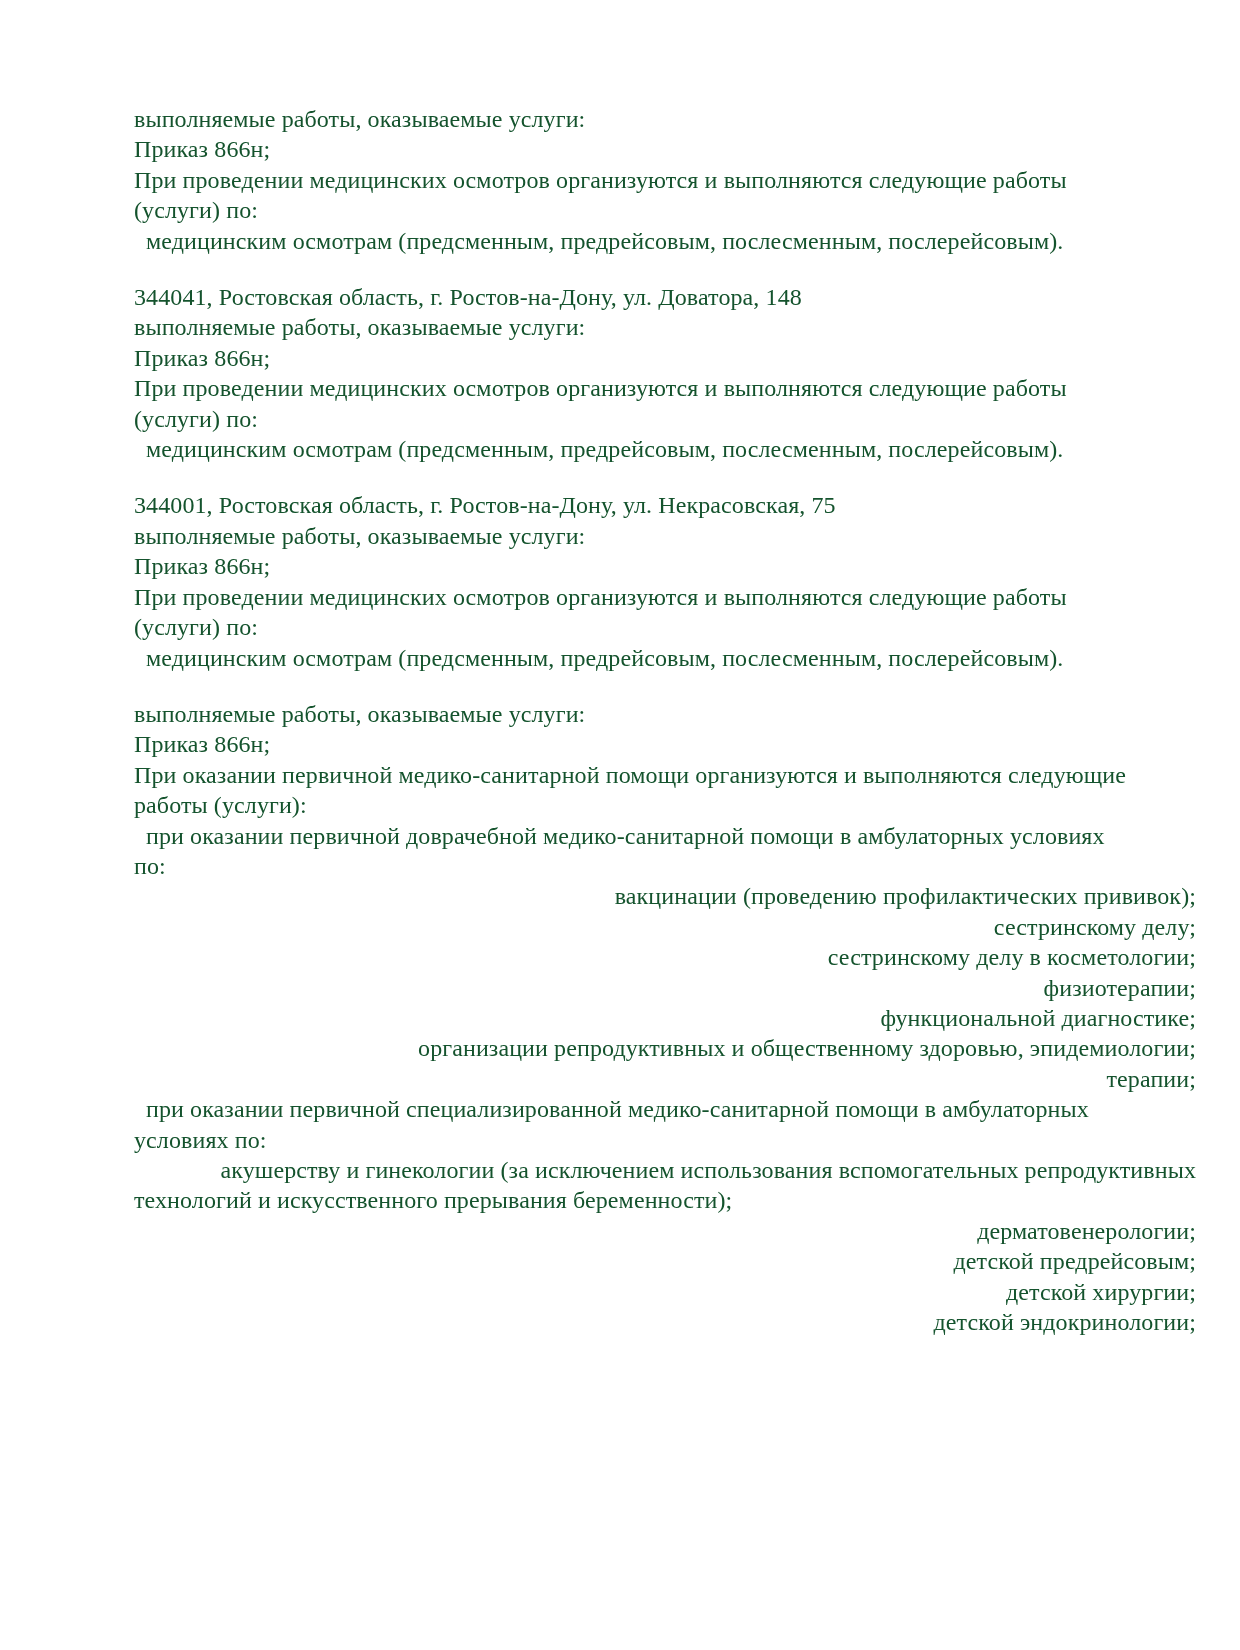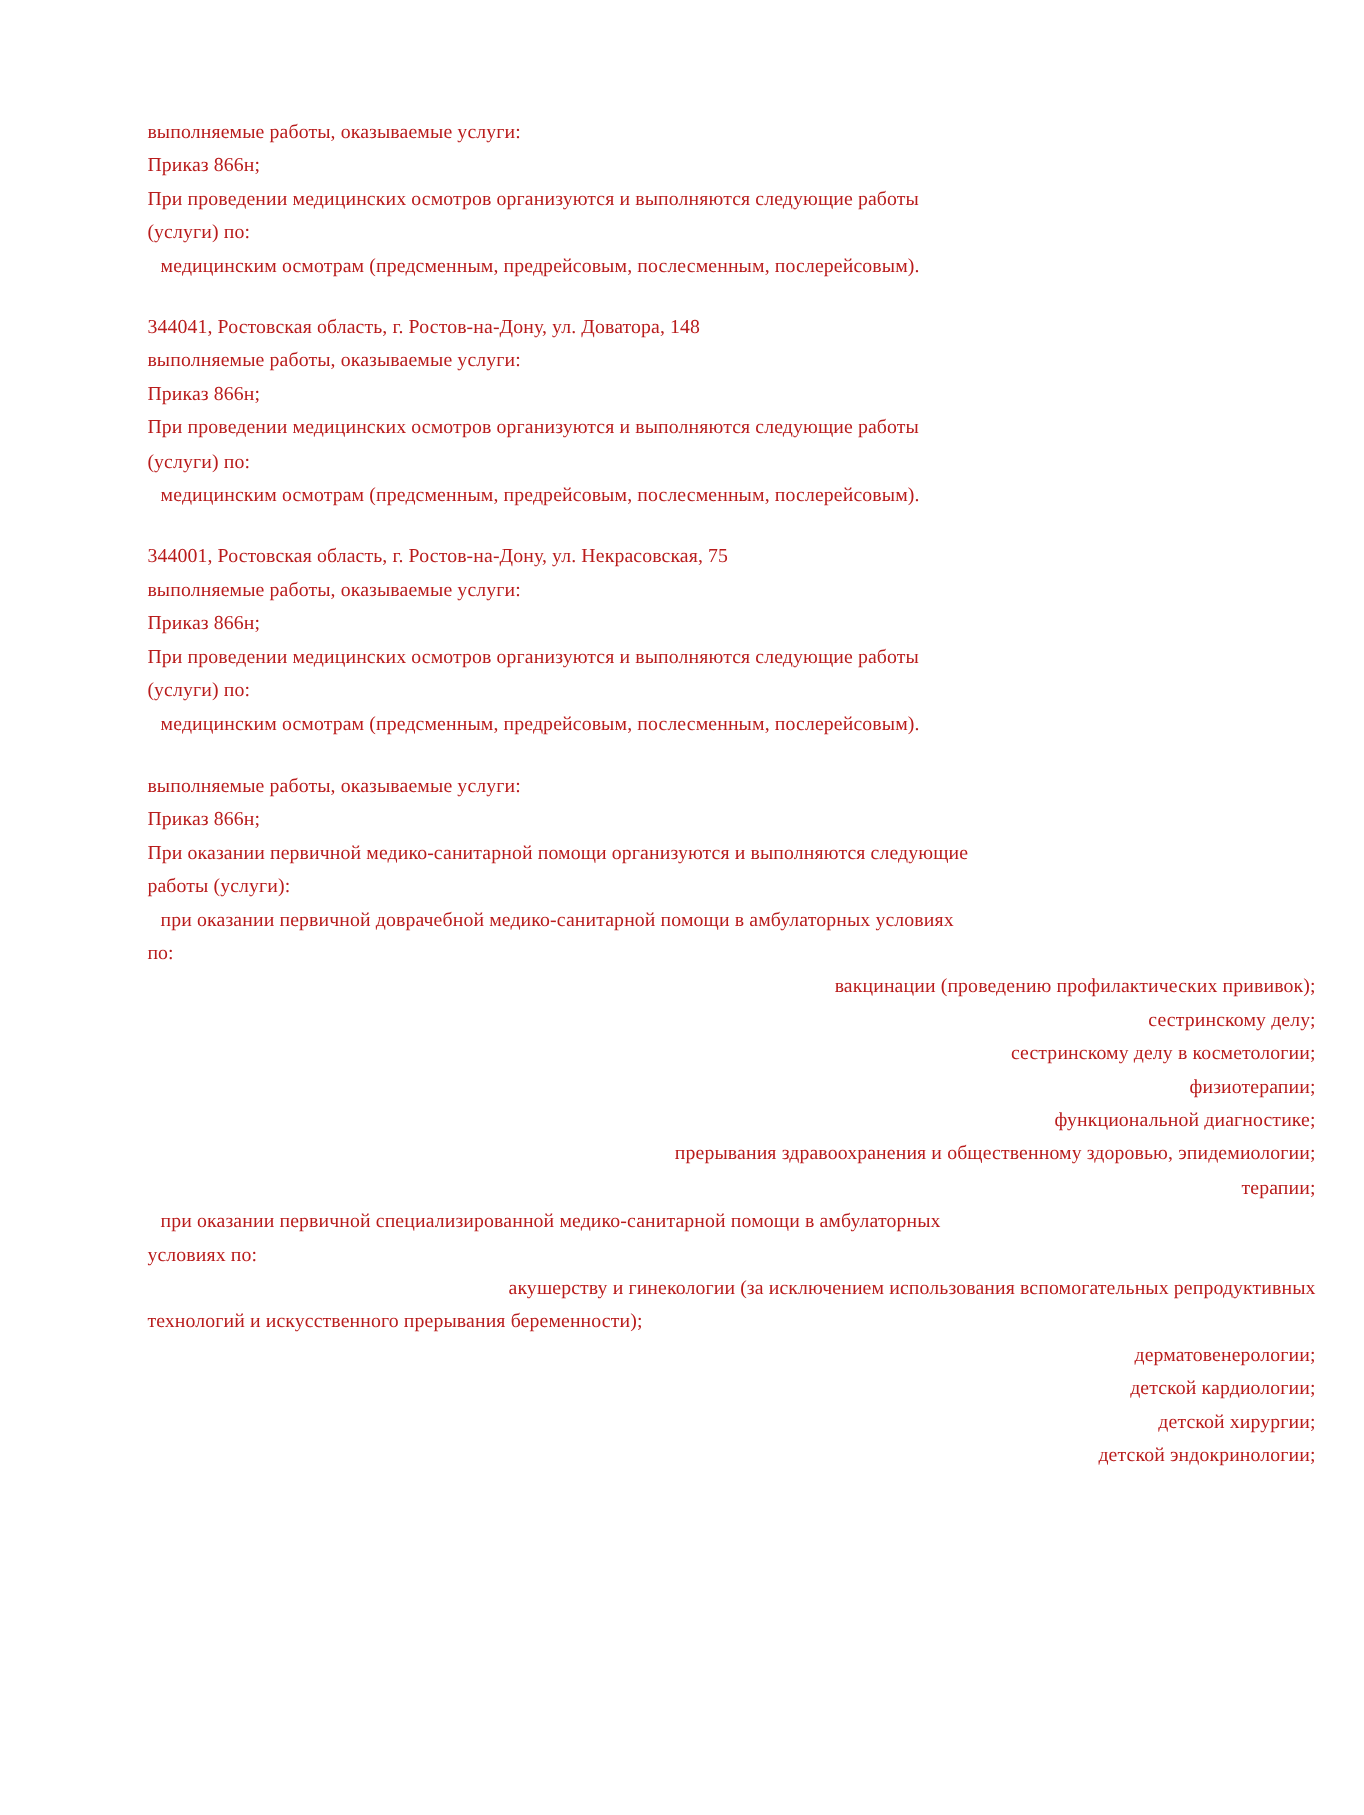--- a/index.html
+++ b/index.html
@@ -13,23 +13,23 @@
     height: 1650px;
     background: #ffffff;
     overflow: hidden;
   }
   .content {
     position: absolute;
     left: 134px;
     top: 104px;
     width: 1062px;
     font-family: "Liberation Serif", "DejaVu Serif", serif;
-    font-size: 18px;
+    font-size: 24px;
     line-height: 30.4px;
-    color: #b91c1c;
+    color: #14532d;
     letter-spacing: 0.1px;
   }
   .section {
     margin: 0 0 26px 0;
   }
   .line {
     white-space: nowrap;
   }
   .indent-0 { padding-left: 0; }
   .indent-1 { padding-left: 12px; }
@@ -68,25 +68,25 @@
         <div class="line indent-0">Приказ 866н;</div>
         <div class="line indent-0">При оказании первичной медико-санитарной помощи организуются и выполняются следующие</div>
         <div class="line indent-0">работы (услуги):</div>
         <div class="line indent-1">при оказании первичной доврачебной медико-санитарной помощи в амбулаторных условиях</div>
         <div class="line indent-0">по:</div>
         <div class="line indent-2">вакцинации (проведению профилактических прививок);</div>
         <div class="line indent-2">сестринскому делу;</div>
         <div class="line indent-2">сестринскому делу в косметологии;</div>
         <div class="line indent-2">физиотерапии;</div>
         <div class="line indent-2">функциональной диагностике;</div>
-        <div class="line indent-2">прерывания здравоохранения и общественному здоровью, эпидемиологии;</div>
+        <div class="line indent-2">организации репродуктивных и общественному здоровью, эпидемиологии;</div>
         <div class="line indent-2">терапии;</div>
         <div class="line indent-1">при оказании первичной специализированной медико-санитарной помощи в амбулаторных</div>
         <div class="line indent-0">условиях по:</div>
         <div class="line indent-2">акушерству и гинекологии (за исключением использования вспомогательных репродуктивных</div>
         <div class="line indent-0">технологий и искусственного прерывания беременности);</div>
         <div class="line indent-2">дерматовенерологии;</div>
-        <div class="line indent-2">детской кардиологии;</div>
+        <div class="line indent-2">детской предрейсовым;</div>
         <div class="line indent-2">детской хирургии;</div>
         <div class="line indent-2">детской эндокринологии;</div>
       </div>
     </div>
 </main>
 
 </body></html>

